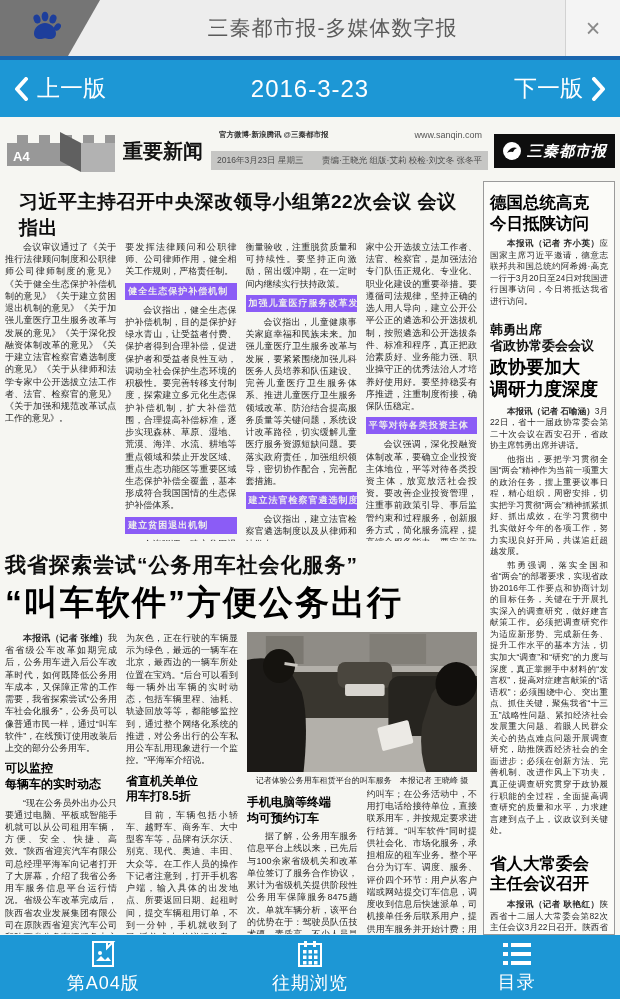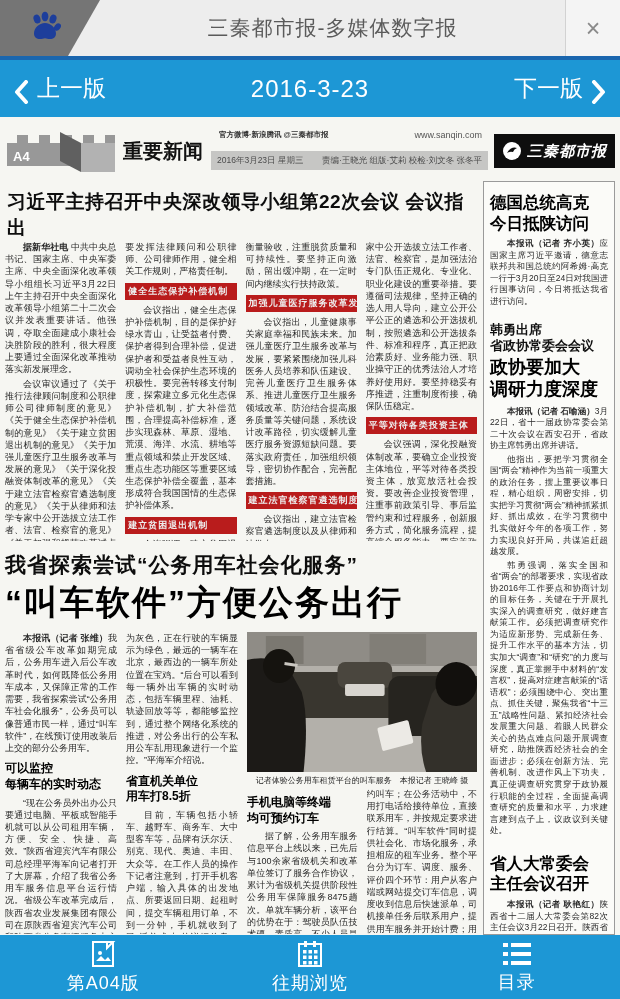--- a/index.html
+++ b/index.html
@@ -8,48 +8,48 @@
 
   
   .app-header{position:absolute;top:0;left:0;right:0;height:56px;background:#ededed;display:flex;align-items:center;}
   .logo-box{position:relative;width:100px;height:56px;background:#757575;clip-path:polygon(0 0,100% 0,68% 100%,0 100%);display:flex;align-items:center;}
   .logo-box svg{margin-left:26px;}
   .app-title{flex:1;text-align:center;font-size:21px;color:#5a5a5a;letter-spacing:1px;}
   .close-btn{width:54px;height:56px;border-left:1px solid #d2d2d2;background:#f4f4f4;display:flex;align-items:center;justify-content:center;font-size:25px;color:#8a8a8a;cursor:pointer;}
 
   
   .nav-bar{position:absolute;top:56px;left:0;right:0;height:61px;background:#1d97d5;border-top:4px solid #1a66ae;box-sizing:border-box;display:flex;align-items:center;justify-content:space-between;padding:0 14px;color:#fff;}
-  .nav-side{display:flex;align-items:flex-end;gap:8px;font-size:23px;cursor:pointer;}
+  .nav-side{display:flex;align-items:center;gap:8px;font-size:23px;cursor:pointer;}
   .nav-date{font-size:24px;letter-spacing:1px;}
 
   
   .page{position:absolute;top:117px;left:0;right:0;height:818px;background:#f6f6f2;padding:0 5px;box-sizing:border-box;overflow:hidden;}
   .masthead{margin-top:10px;height:48px;display:flex;align-items:center;}
   .section-title{font-size:20px;font-weight:bold;color:#111;margin-left:6px;white-space:nowrap;}
   .mast-mid{flex:1;margin-left:8px;position:relative;height:48px;}
   .weibo-line{position:absolute;top:3px;left:8px;font-size:7.5px;font-weight:bold;color:#333;}
   .website{position:absolute;top:3px;right:6px;font-size:9px;color:#555;}
   .datebar{position:absolute;bottom:5px;left:0;right:0;height:19px;background:#c6c6c4;display:flex;justify-content:space-between;align-items:center;padding:0 6px;font-size:8.5px;color:#4c4c4c;}
   .brand{height:34px;background:#0e0e0e;color:#fff;display:flex;align-items:center;gap:5px;padding:0 8px;margin-left:6px;}
   .brand-name{font-size:15px;font-weight:bold;font-style:italic;letter-spacing:1px;white-space:nowrap;}
 
   .page-body{display:flex;margin-top:6px;}
   .main-col{width:472px;flex:none;}
   .sidebar{flex:1;margin-left:6px;border:1px solid #9a9a9a;background:#fbfbf8;padding:6px 6px;height:740px;overflow:hidden;}
 
   
-  .kicker1{font-size:19px;font-weight:bold;color:#0d0d0d;margin:8px 2px 0;letter-spacing:.5px;}
+  .kicker1{font-size:19px;font-weight:bold;color:#0d0d0d;margin:8px 14px 0;letter-spacing:.5px;}
   .headline1{font-size:41px;font-weight:900;color:#000;letter-spacing:3px;line-height:1.08;margin:2px 0 6px;}
   .cols4{display:flex;gap:9px;height:300px;overflow:hidden;}
   .cols4 .ncol{flex:1;overflow:hidden;}
 
   
   .ncol p,.sb-body p{margin:0 0 2px;font-size:9px;line-height:1.36;color:#2a2a2a;text-align:justify;}
   .ncol p.para,.sb-body p.para{text-indent:2em;}
-  .subbar{background:#b91c1c;color:#ededed;font-size:9px;font-weight:bold;padding:2px 3px;margin:5px 0 4px;letter-spacing:1px;white-space:nowrap;overflow:hidden;}
+  .subbar{background:#8b5cf6;color:#ededed;font-size:9px;font-weight:bold;padding:2px 3px;margin:5px 0 4px;letter-spacing:1px;white-space:nowrap;overflow:hidden;}
   .subhead{font-size:12px;font-weight:bold;color:#000;line-height:1.3;margin:7px 0 4px;}
 
   
   .kicker2{font-size:21px;font-weight:bold;color:#0d0d0d;margin:10px 0 0;letter-spacing:1px;}
   .headline2{font-size:34px;font-weight:900;color:#000;letter-spacing:2px;margin:1px 0 6px;}
   .a2-body{display:flex;gap:9px;height:302px;overflow:hidden;}
   .a2c{width:112px;flex:none;overflow:hidden;}
   .a2-right{flex:1;display:flex;flex-direction:column;overflow:hidden;}
   .photo{height:140px;flex:none;}
   .photo svg{display:block;}
@@ -134,21 +134,20 @@
     </div>
 
     <div class="page-body">
 
       <div class="main-col">
 
         <div>
           <div class="kicker1">习近平主持召开中央深改领导小组第22次会议 会议指出</div>
           <div class="cols4">
             <div class="ncol">
-                <p class="para"><b>据新华社电</b> 中共中央总书记、国家主席、中央军委主席、中央全面深化改革领导小组组长习近平3月22日上午主持召开中央全面深化改革领导小组第二十二次会议并发表重要讲话。他强调，夺取全面建成小康社会决胜阶段的胜利，很大程度上要通过全面深化改革推动落实新发展理念。</p>
                 <p class="para">会议审议通过了《关于推行法律顾问制度和公职律师公司律师制度的意见》《关于健全生态保护补偿机制的意见》《关于建立贫困退出机制的意见》《关于加强儿童医疗卫生服务改革与发展的意见》《关于深化投融资体制改革的意见》《关于建立法官检察官遴选制度的意见》《关于从律师和法学专家中公开选拔立法工作者、法官、检察官的意见》《关于加强和规范改革试点工作的意见》。</p>
               </div>
             <div class="ncol">
                 <p class="cont">要发挥法律顾问和公职律师、公司律师作用，健全相关工作规则，严格责任制。</p>
                 <div class="subbar">健全生态保护补偿机制</div>
                 <p class="para">会议指出，健全生态保护补偿机制，目的是保护好绿水青山，让受益者付费、保护者得到合理补偿，促进保护者和受益者良性互动，调动全社会保护生态环境的积极性。要完善转移支付制度，探索建立多元化生态保护补偿机制，扩大补偿范围，合理提高补偿标准，逐步实现森林、草原、湿地、荒漠、海洋、水流、耕地等重点领域和禁止开发区域、重点生态功能区等重要区域生态保护补偿全覆盖，基本形成符合我国国情的生态保护补偿体系。</p>
                 <div class="subbar">建立贫困退出机制</div>
                 <p class="para">会议强调，建立贫困退出机制</p>
               </div>
             <div class="ncol">

